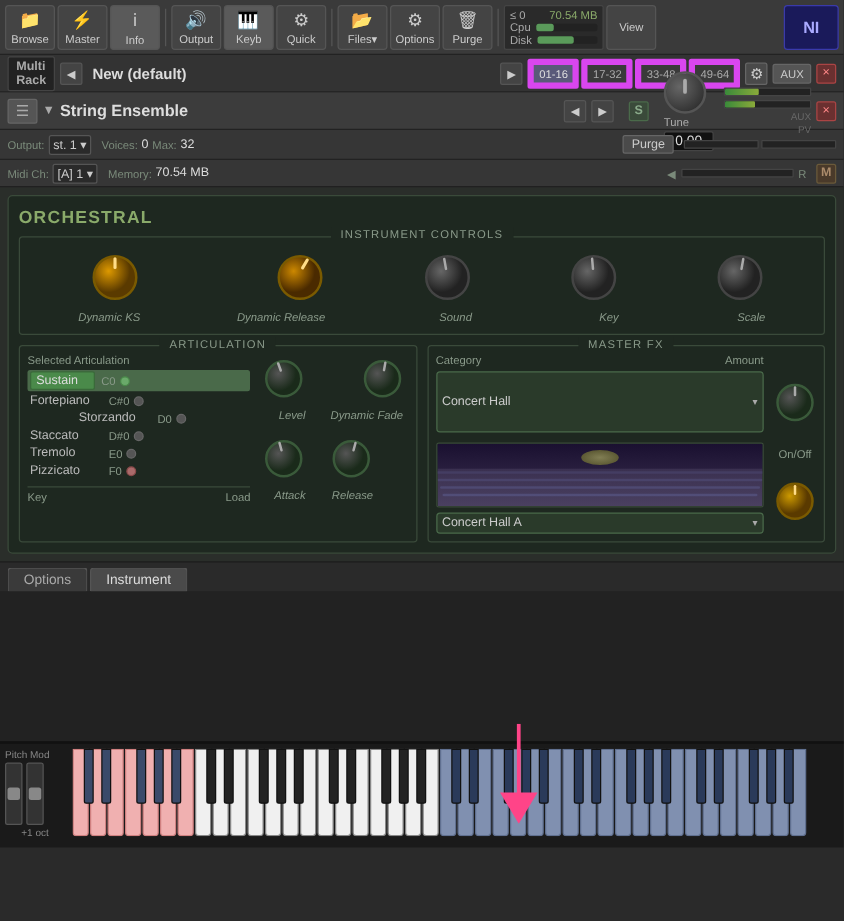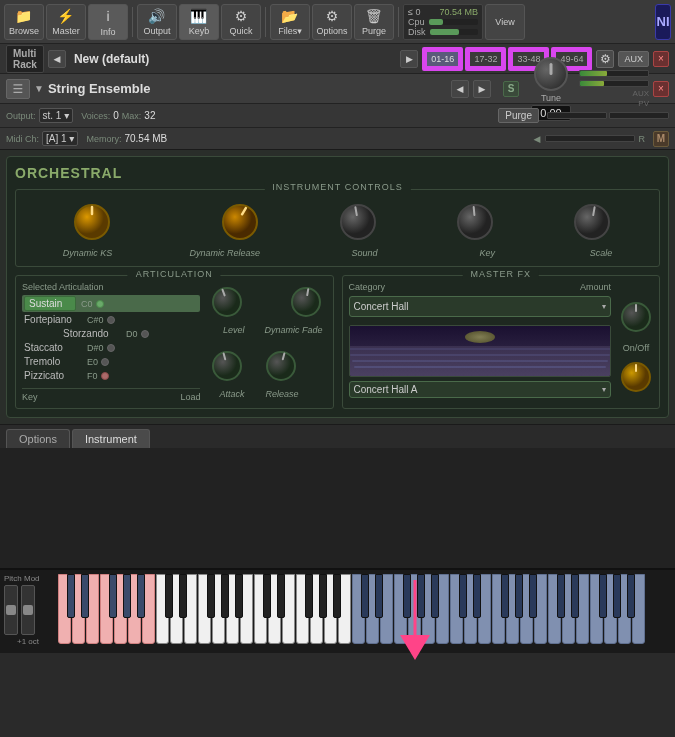--- a/index.html
+++ b/index.html
@@ -75,21 +75,21 @@
       height: 100%;
       background: #5a9a5a;
       border-radius: 2px;
     }
 
     .toolbar-logo {
       margin-left: auto;
       background: #1a1a5a;
       border: 1px solid #3a3aaa;
       border-radius: 3px;
-      width: 16px;
+      width: 44px;
       height: 36px;
       display: flex;
       align-items: center;
       justify-content: center;
       color: #aaaaff;
       font-weight: bold;
       font-size: 13px;
     }
 
     
@@ -328,21 +328,21 @@
     .artic-dot.active-dot { background: #6aaa6a; border-color: #4a8a4a; }
     .artic-dot.red-dot { background: #aa6a6a; border-color: #8a4a4a; }
 
     .fx-dropdown {
       width: 100%;
       background: #2a3a2a;
       border: 1px solid #4a6a4a;
       border-radius: 3px;
       color: #ccc;
       font-size: 10px;
-      padding: 4px 4px;
+      padding: 18px 4px;
       display: flex;
       align-items: center;
       justify-content: space-between;
       cursor: pointer;
       margin-bottom: 4px;
     }
     .fx-dropdown-arrow { color: #aaa; font-size: 8px; }
 
     .fx-preview {
       width: 100%;
@@ -502,21 +502,20 @@
       display: flex;
       align-items: center;
       justify-content: center;
       cursor: pointer;
     }
 
     
     .tune-section {
       display: flex;
       flex-direction: column;
-      align-items: center;
       gap: 2px;
       margin-left: 8px;
     }
     .tune-knob {
       width: 34px;
       height: 34px;
       border-radius: 50%;
       background: radial-gradient(circle at 35% 35%, #666, #222);
       border: 2px solid #555;
       display: flex;

